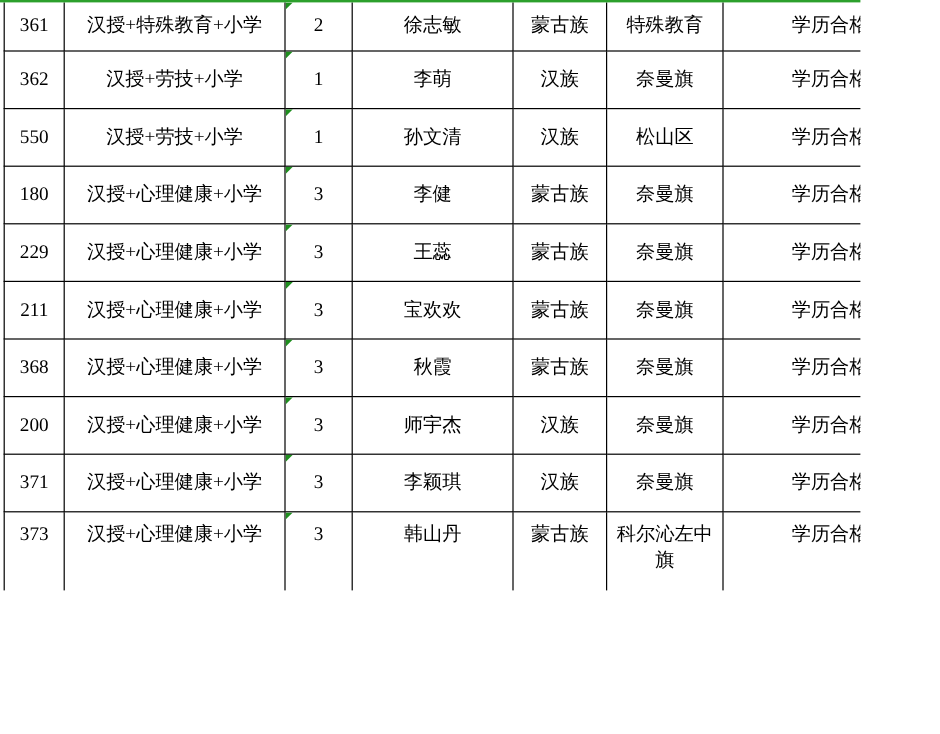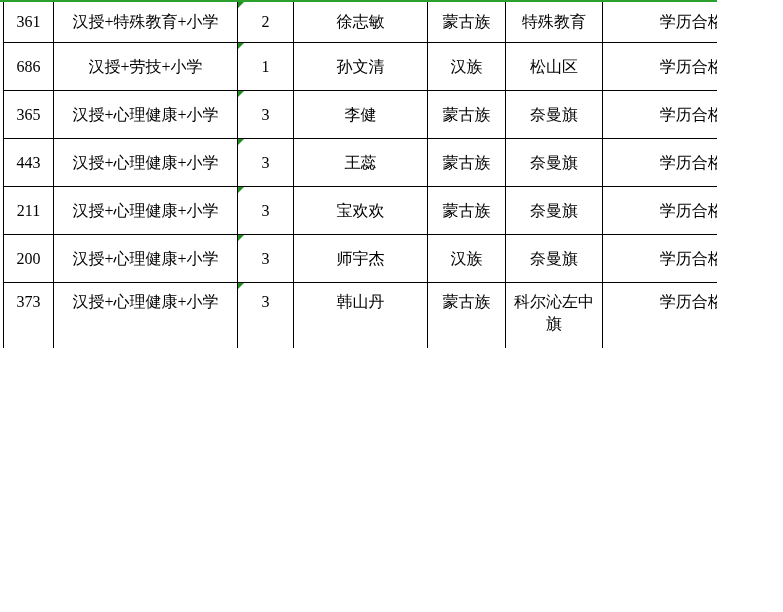--- a/index.html
+++ b/index.html
@@ -59,60 +59,87 @@
       <tr>
         <td class="c-no">361</td>
         <td class="c-pos">汉授+特殊教育+小学</td>
         <td class="c-count"><span class="tri"></span><span>2</span></td>
         <td class="c-name">徐志敏</td>
         <td class="c-eth">蒙古族</td>
         <td class="c-loc">特殊教育</td>
         <td class="c-status">学历合格</td>
       </tr>
       <tr>
-        <td class="c-no">686</td>
+        <td class="c-no">362</td>
+        <td class="c-pos">汉授+劳技+小学</td>
+        <td class="c-count"><span class="tri"></span><span>1</span></td>
+        <td class="c-name">李萌</td>
+        <td class="c-eth">汉族</td>
+        <td class="c-loc">奈曼旗</td>
+        <td class="c-status">学历合格</td>
+      </tr>
+      <tr>
+        <td class="c-no">550</td>
         <td class="c-pos">汉授+劳技+小学</td>
         <td class="c-count"><span class="tri"></span><span>1</span></td>
         <td class="c-name">孙文清</td>
         <td class="c-eth">汉族</td>
         <td class="c-loc">松山区</td>
         <td class="c-status">学历合格</td>
       </tr>
       <tr>
-        <td class="c-no">365</td>
+        <td class="c-no">180</td>
         <td class="c-pos">汉授+心理健康+小学</td>
         <td class="c-count"><span class="tri"></span><span>3</span></td>
         <td class="c-name">李健</td>
         <td class="c-eth">蒙古族</td>
         <td class="c-loc">奈曼旗</td>
         <td class="c-status">学历合格</td>
       </tr>
       <tr>
-        <td class="c-no">443</td>
+        <td class="c-no">229</td>
         <td class="c-pos">汉授+心理健康+小学</td>
         <td class="c-count"><span class="tri"></span><span>3</span></td>
         <td class="c-name">王蕊</td>
         <td class="c-eth">蒙古族</td>
         <td class="c-loc">奈曼旗</td>
         <td class="c-status">学历合格</td>
       </tr>
       <tr>
         <td class="c-no">211</td>
         <td class="c-pos">汉授+心理健康+小学</td>
         <td class="c-count"><span class="tri"></span><span>3</span></td>
         <td class="c-name">宝欢欢</td>
         <td class="c-eth">蒙古族</td>
         <td class="c-loc">奈曼旗</td>
         <td class="c-status">学历合格</td>
       </tr>
       <tr>
+        <td class="c-no">368</td>
+        <td class="c-pos">汉授+心理健康+小学</td>
+        <td class="c-count"><span class="tri"></span><span>3</span></td>
+        <td class="c-name">秋霞</td>
+        <td class="c-eth">蒙古族</td>
+        <td class="c-loc">奈曼旗</td>
+        <td class="c-status">学历合格</td>
+      </tr>
+      <tr>
         <td class="c-no">200</td>
         <td class="c-pos">汉授+心理健康+小学</td>
         <td class="c-count"><span class="tri"></span><span>3</span></td>
         <td class="c-name">师宇杰</td>
+        <td class="c-eth">汉族</td>
+        <td class="c-loc">奈曼旗</td>
+        <td class="c-status">学历合格</td>
+      </tr>
+      <tr>
+        <td class="c-no">371</td>
+        <td class="c-pos">汉授+心理健康+小学</td>
+        <td class="c-count"><span class="tri"></span><span>3</span></td>
+        <td class="c-name">李颖琪</td>
         <td class="c-eth">汉族</td>
         <td class="c-loc">奈曼旗</td>
         <td class="c-status">学历合格</td>
       </tr>
       <tr>
         <td class="c-no">373</td>
         <td class="c-pos">汉授+心理健康+小学</td>
         <td class="c-count"><span class="tri"></span><span>3</span></td>
         <td class="c-name">韩山丹</td>
         <td class="c-eth">蒙古族</td>

